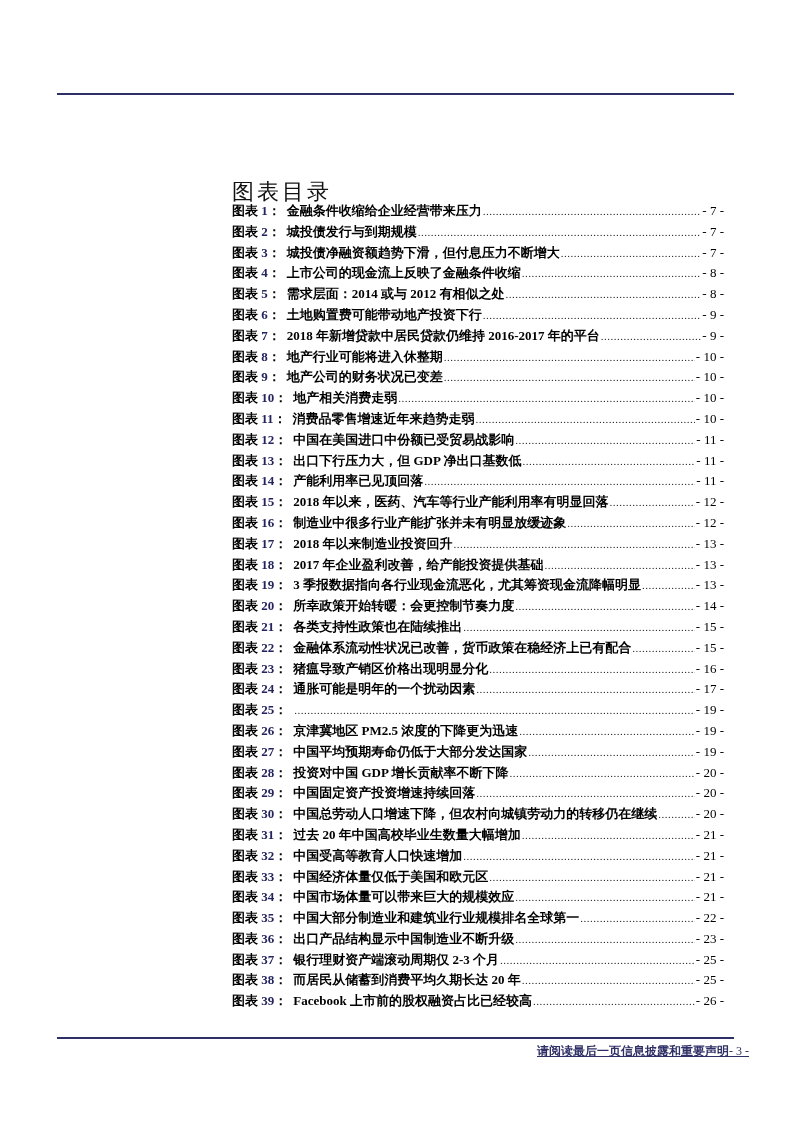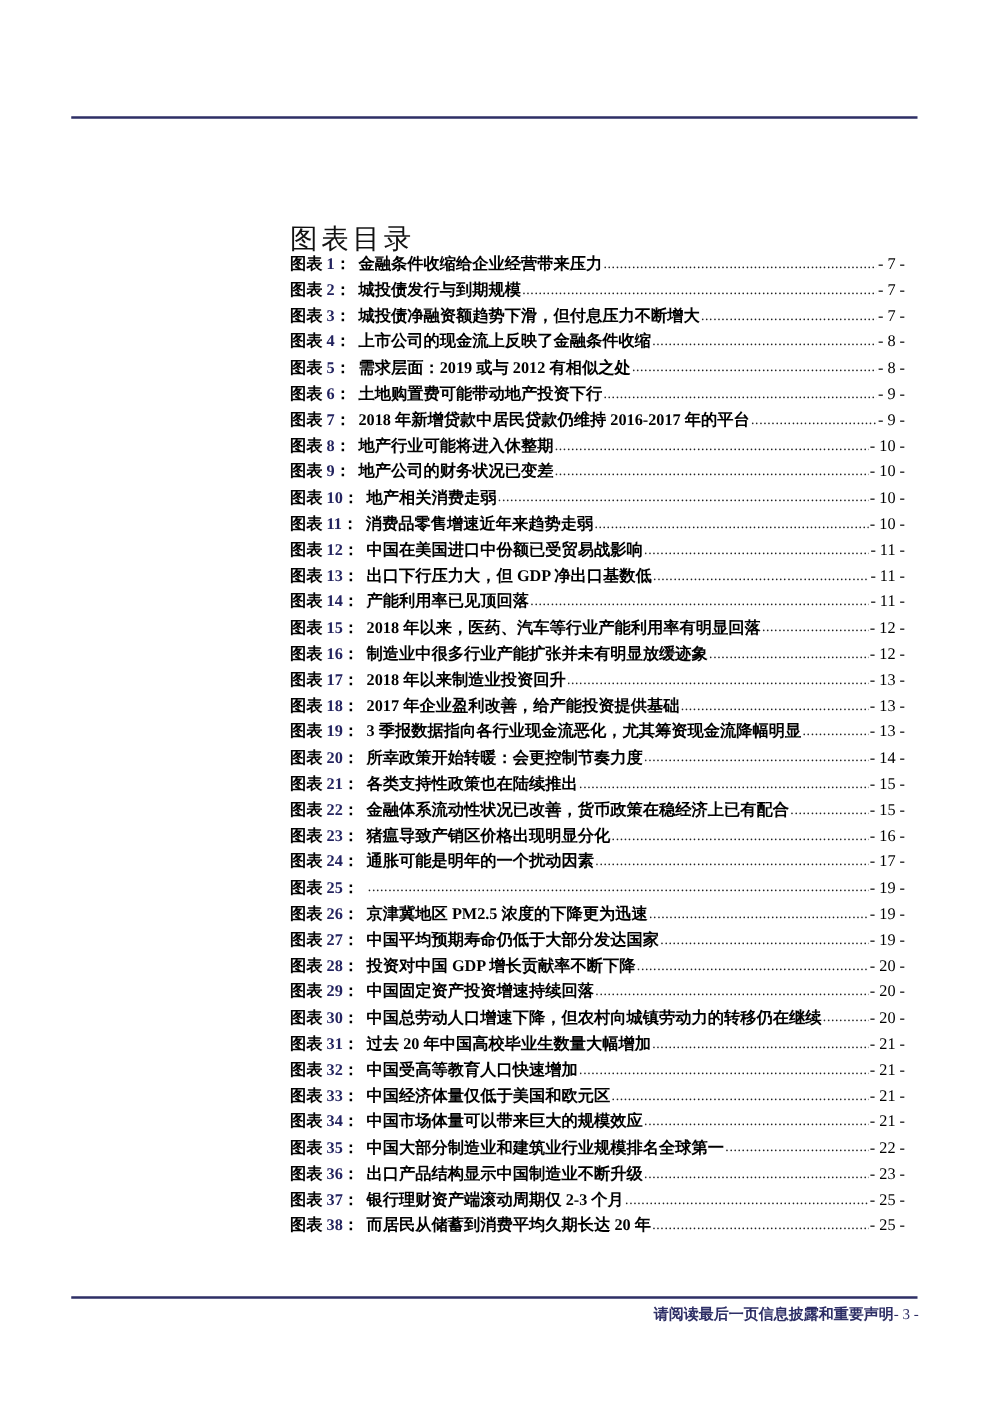--- a/index.html
+++ b/index.html
@@ -13,22 +13,22 @@
   .toc-row { display: flex; align-items: flex-start; height: 20.8px; line-height: 20.8px;
              font-size: 13px; font-weight: bold; white-space: nowrap; cursor: pointer; }
   .toc-row .prefix { flex: 0 0 auto; }
   .toc-row .num { color: #23235e; }
   .toc-row .colon { margin-right: 6px; }
   .toc-row .text { flex: 0 0 auto; }
   .toc-row .dots { flex: 1 1 auto; overflow: hidden; font-weight: normal; font-size: 11px;
                    letter-spacing: 0.5px; color: #222; margin: 0 1px; }
   .toc-row .dots::before { content: "................................................................................................................................................................................................"; }
   .toc-row .page { flex: 0 0 auto; font-weight: normal; font-size: 13px; }
-  .footer-note { position: absolute; right: 58px; top: 1043px; font-size: 12px; font-weight: bold;
-                 color: #2e2f66; white-space: nowrap; }
+  .footer-note { position: absolute; right: 44px; top: 1043px; font-size: 12px; font-weight: bold;
+                 color: #2e2f66; white-space: nowrap; text-decoration: underline; }
   .footer-note .pg { font-weight: normal; color: #2e2f66; }
 </style>
 </head>
 <body>
 
 <div class="rule-top"></div>
 
 <h1 class="title">图表目录</h1>
 
 <div class="toc" id="toc">
@@ -51,21 +51,21 @@
       <span class="page">- 7 -</span>
     </div>
     <div class="toc-row">
       <span class="prefix"><span>图表</span> <span class="num">4</span><span class="colon">：</span></span>
       <span class="text">上市公司的现金流上反映了金融条件收缩</span>
       <span class="dots"></span>
       <span class="page">- 8 -</span>
     </div>
     <div class="toc-row">
       <span class="prefix"><span>图表</span> <span class="num">5</span><span class="colon">：</span></span>
-      <span class="text">需求层面：2019 或与 2012 有相似之处</span>
+      <span class="text">需求层面：2014 或与 2012 有相似之处</span>
       <span class="dots"></span>
       <span class="page">- 8 -</span>
     </div>
     <div class="toc-row">
       <span class="prefix"><span>图表</span> <span class="num">6</span><span class="colon">：</span></span>
       <span class="text">土地购置费可能带动地产投资下行</span>
       <span class="dots"></span>
       <span class="page">- 9 -</span>
     </div>
     <div class="toc-row">
@@ -251,20 +251,26 @@
       <span class="prefix"><span>图表</span> <span class="num">37</span><span class="colon">：</span></span>
       <span class="text">银行理财资产端滚动周期仅 2-3 个月</span>
       <span class="dots"></span>
       <span class="page">- 25 -</span>
     </div>
     <div class="toc-row">
       <span class="prefix"><span>图表</span> <span class="num">38</span><span class="colon">：</span></span>
       <span class="text">而居民从储蓄到消费平均久期长达 20 年</span>
       <span class="dots"></span>
       <span class="page">- 25 -</span>
+    </div>
+    <div class="toc-row">
+      <span class="prefix"><span>图表</span> <span class="num">39</span><span class="colon">：</span></span>
+      <span class="text">Facebook 上市前的股权融资占比已经较高</span>
+      <span class="dots"></span>
+      <span class="page">- 26 -</span>
     </div>
   </div>
 
 <div class="rule-bottom"></div>
 
 <div class="footer-note">
   <span>请阅读最后一页信息披露和重要声明</span><span class="pg">- 3 -</span>
 </div>
 
 </body></html>

